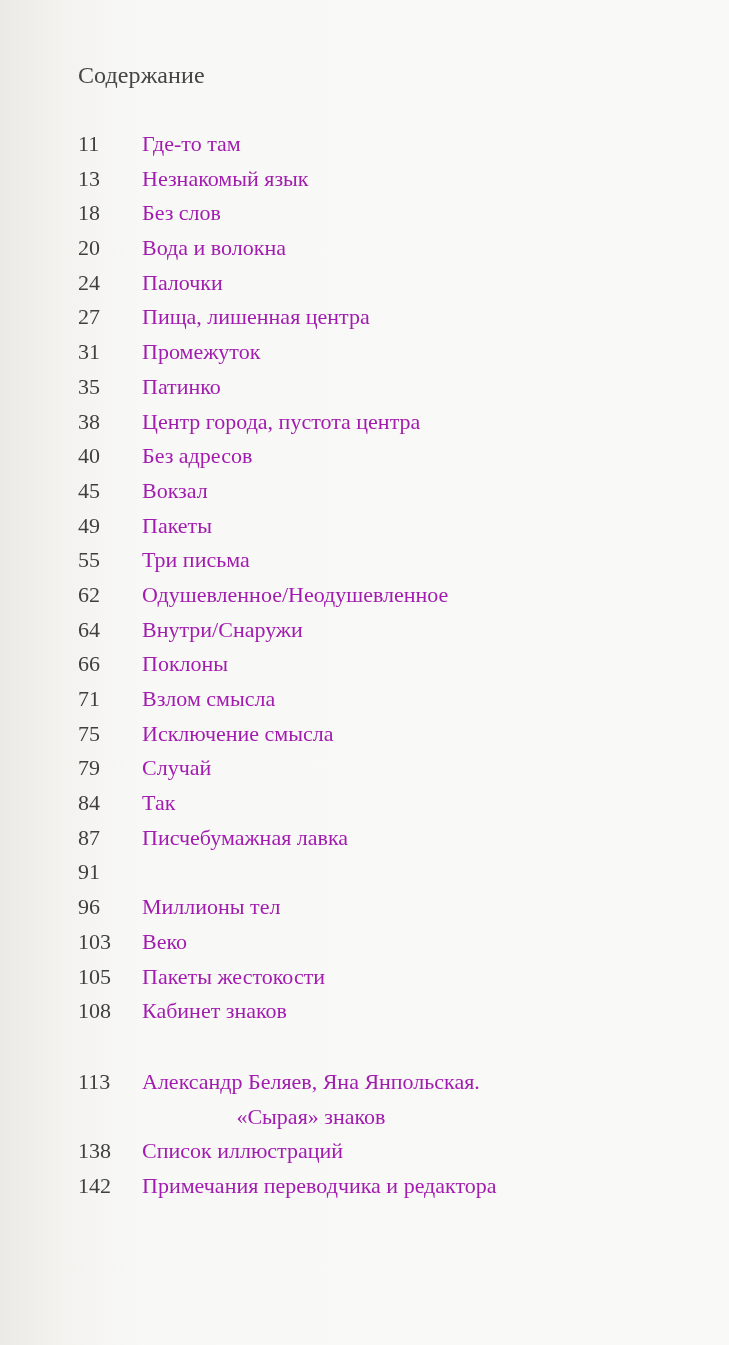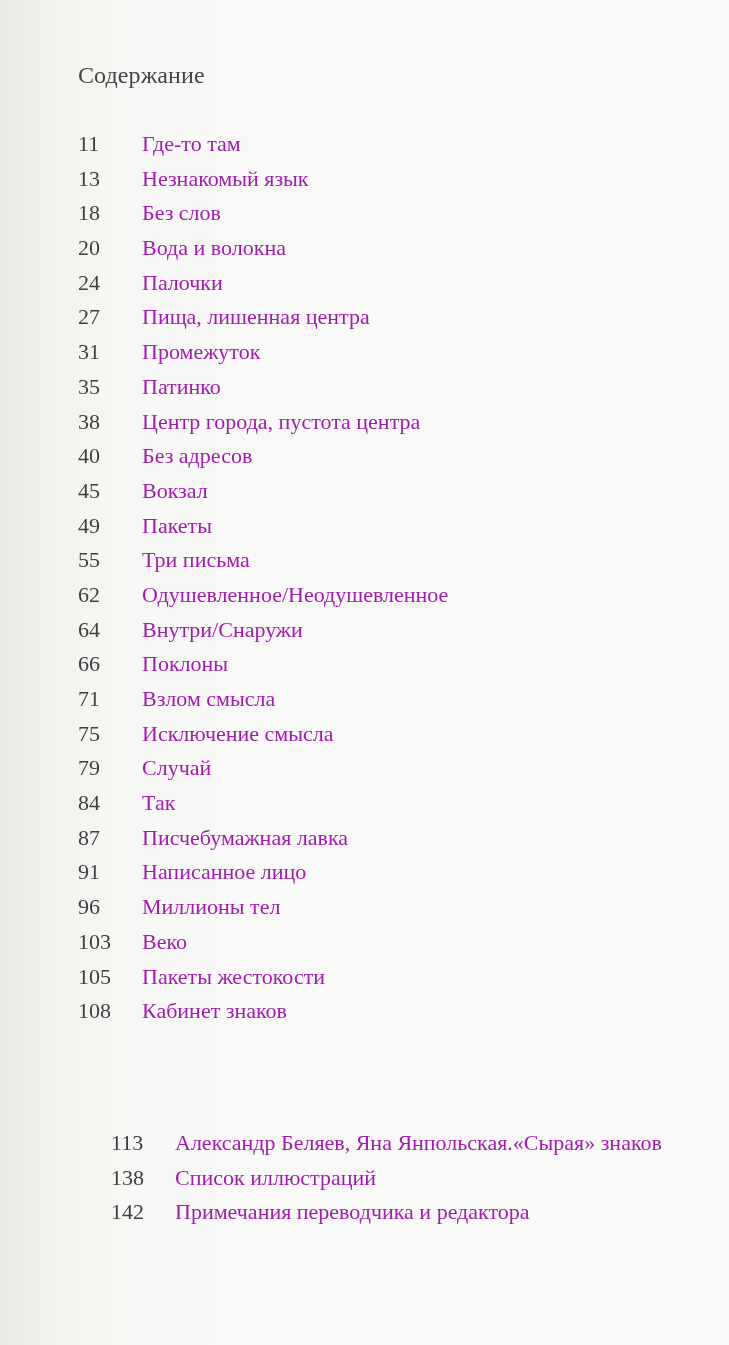--- a/index.html
+++ b/index.html
@@ -33,22 +33,21 @@
     }
     .toc-list {
       position: absolute;
       left: 78px;
       top: 127px;
       margin: 0;
       padding: 0;
       list-style: none;
     }
     .toc-list.second {
-      top: 1126px;
-      margin-left: 33px;
+      top: 1065px;
     }
     .toc-item {
       display: flex;
       font-size: 22px;
       line-height: 34.7px;
       height: 34.7px;
       white-space: nowrap;
     }
     .toc-item.multi {
       height: auto;
@@ -56,21 +55,21 @@
     .toc-page {
       width: 64px;
       flex: 0 0 64px;
       color: #3f3f3f;
     }
     .toc-label {
       color: #a21caf;
     }
     .toc-label-wrap {
       display: flex;
-      flex-direction: row;
+      flex-direction: column;
       text-align: center;
     }
   </style>
 </head>
 <body>
 
 <div class="page">
   <div class="toc-title">Содержание</div>
 
   <ul class="toc-list">
@@ -153,21 +152,20 @@
     <li class="toc-item">
         <span class="toc-page">84</span>
         <span class="toc-label">Так</span>
       </li>
     <li class="toc-item">
         <span class="toc-page">87</span>
         <span class="toc-label">Писчебумажная лавка</span>
       </li>
     <li class="toc-item">
         <span class="toc-page">91</span>
-        <span class="toc-label">Написанное лицо</span>
       </li>
     <li class="toc-item">
         <span class="toc-page">96</span>
         <span class="toc-label">Миллионы тел</span>
       </li>
     <li class="toc-item">
         <span class="toc-page">103</span>
         <span class="toc-label">Веко</span>
       </li>
     <li class="toc-item">

